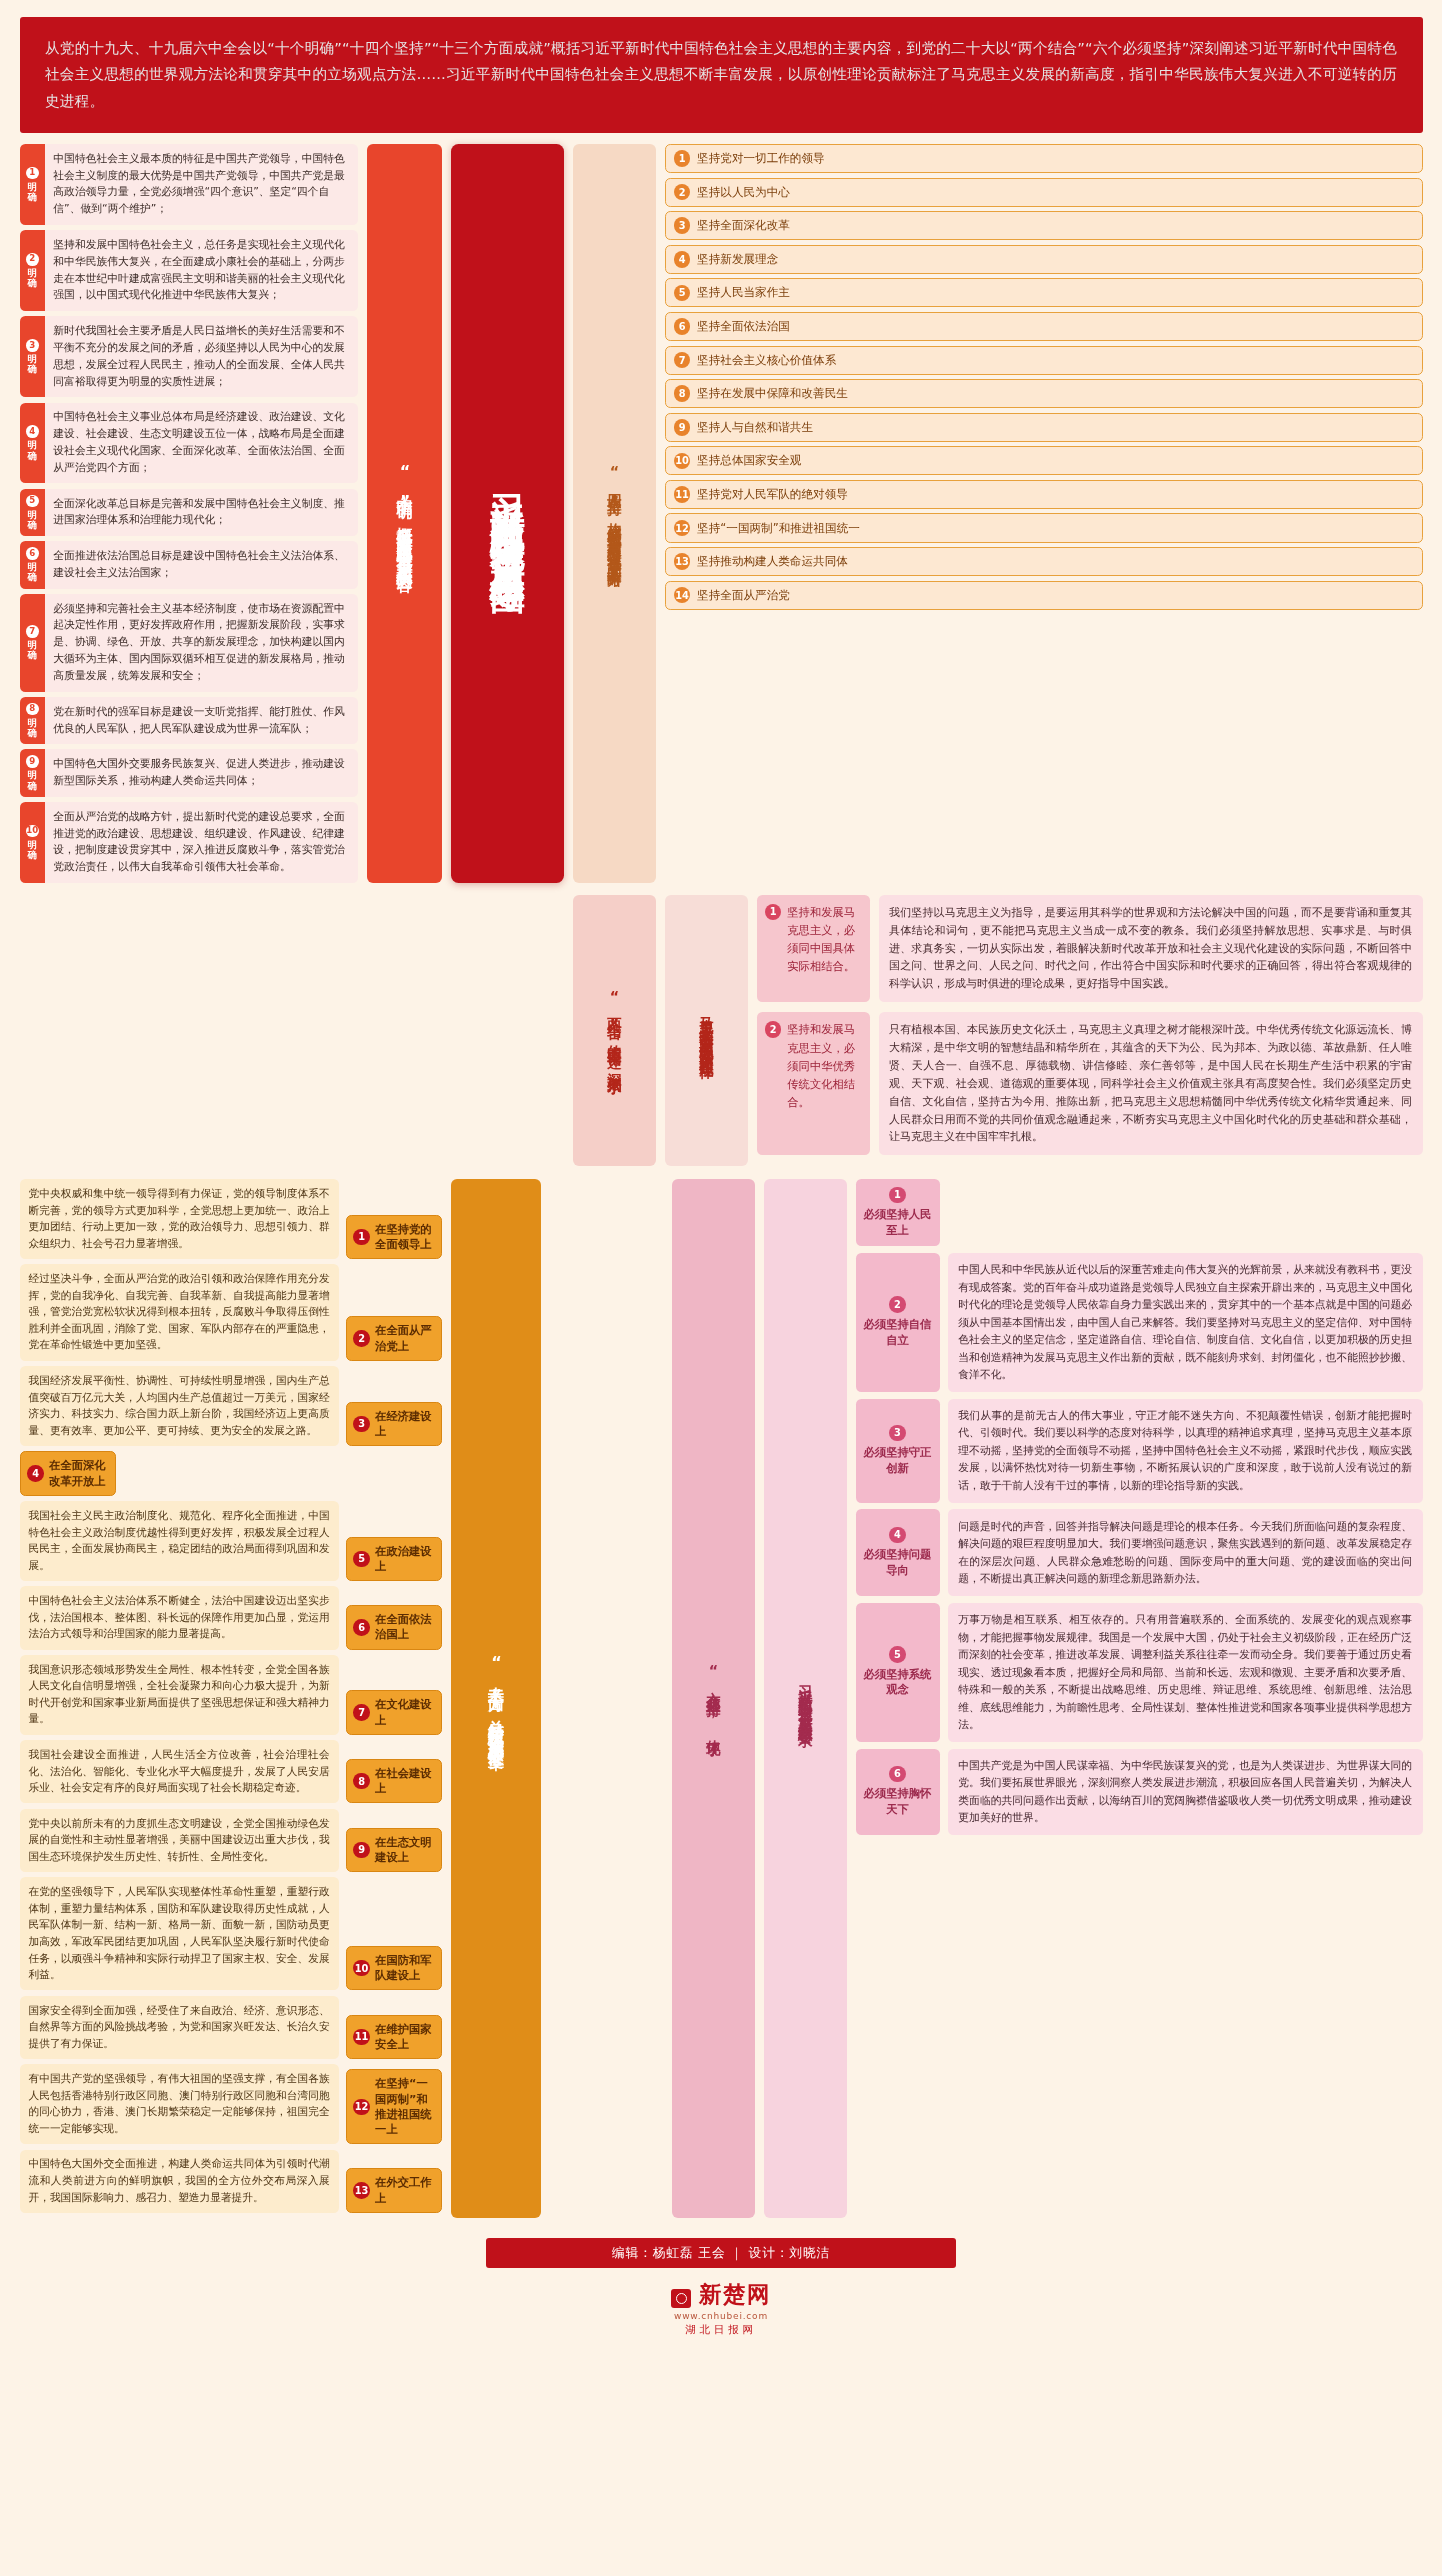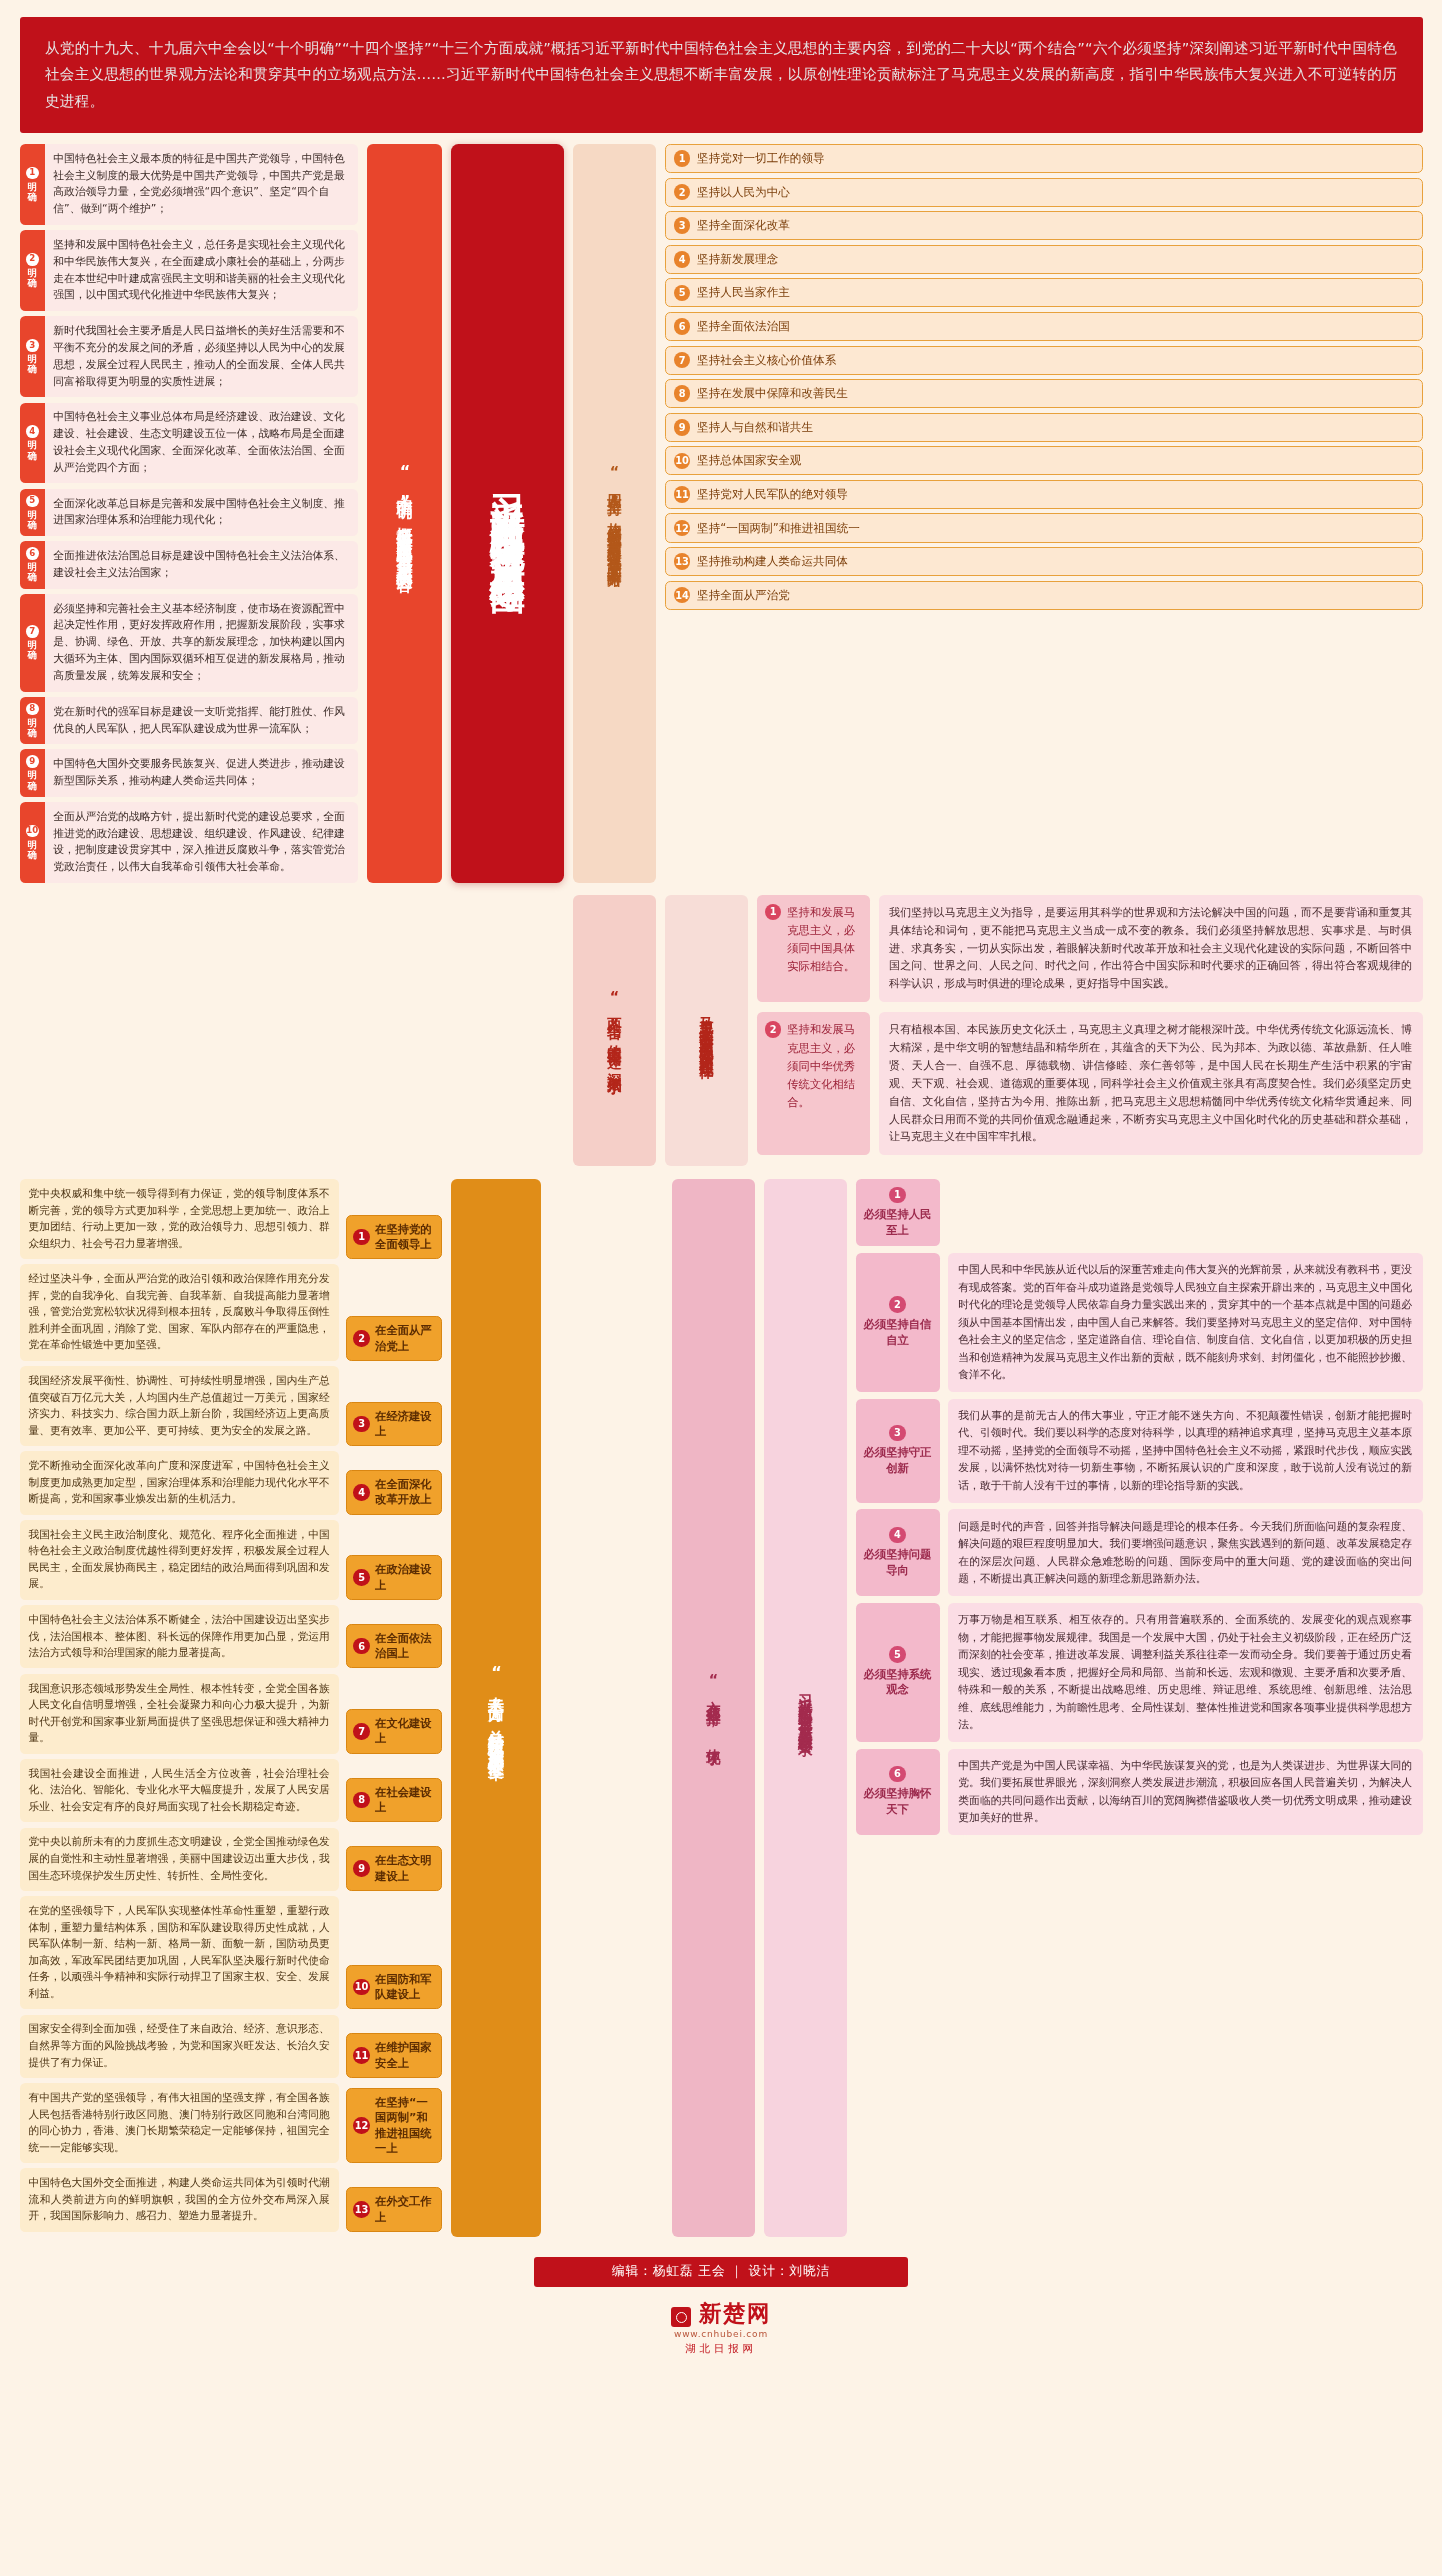--- a/index.html
+++ b/index.html
@@ -216,21 +216,21 @@
     color: #452830;
     text-align: justify;
   }
 
   
   .credits {
     margin: 19.5px auto 4.5px auto;
     background: #c0111a;
     color: #fff;
     border-radius: 3px;
-    width: 374px;
+    width: 470px;
     text-align: center;
     font-size: 12.8px;
     padding: 6.8px 0;
     letter-spacing: 0.8px;
   }
   .logo-wrap {
     text-align: center;
     margin-top: 10.5px;
     padding-bottom: 6px;
   }
@@ -457,21 +457,20 @@
           </div>
         </div>
         <div class="thirteen-row">
           <div class="thirteen-desc">我国经济发展平衡性、协调性、可持续性明显增强，国内生产总值突破百万亿元大关，人均国内生产总值超过一万美元，国家经济实力、科技实力、综合国力跃上新台阶，我国经济迈上更高质量、更有效率、更加公平、更可持续、更为安全的发展之路。</div>
           <div class="thirteen-tag">
             <span class="numc">3</span>
             <span>在经济建设上</span>
           </div>
         </div>
         <div class="thirteen-row">
-          <div class="thirteen-desc">党不断推动全面深化改革向广度和深度进军，中国特色社会主义制度更加成熟更加定型，国家治理体系和治理能力现代化水平不断提高，党和国家事业焕发出新的生机活力。</div>
           <div class="thirteen-tag">
             <span class="numc">4</span>
             <span>在全面深化改革开放上</span>
           </div>
         </div>
         <div class="thirteen-row">
           <div class="thirteen-desc">我国社会主义民主政治制度化、规范化、程序化全面推进，中国特色社会主义政治制度优越性得到更好发挥，积极发展全过程人民民主，全面发展协商民主，稳定团结的政治局面得到巩固和发展。</div>
           <div class="thirteen-tag">
             <span class="numc">5</span>
             <span>在政治建设上</span>

